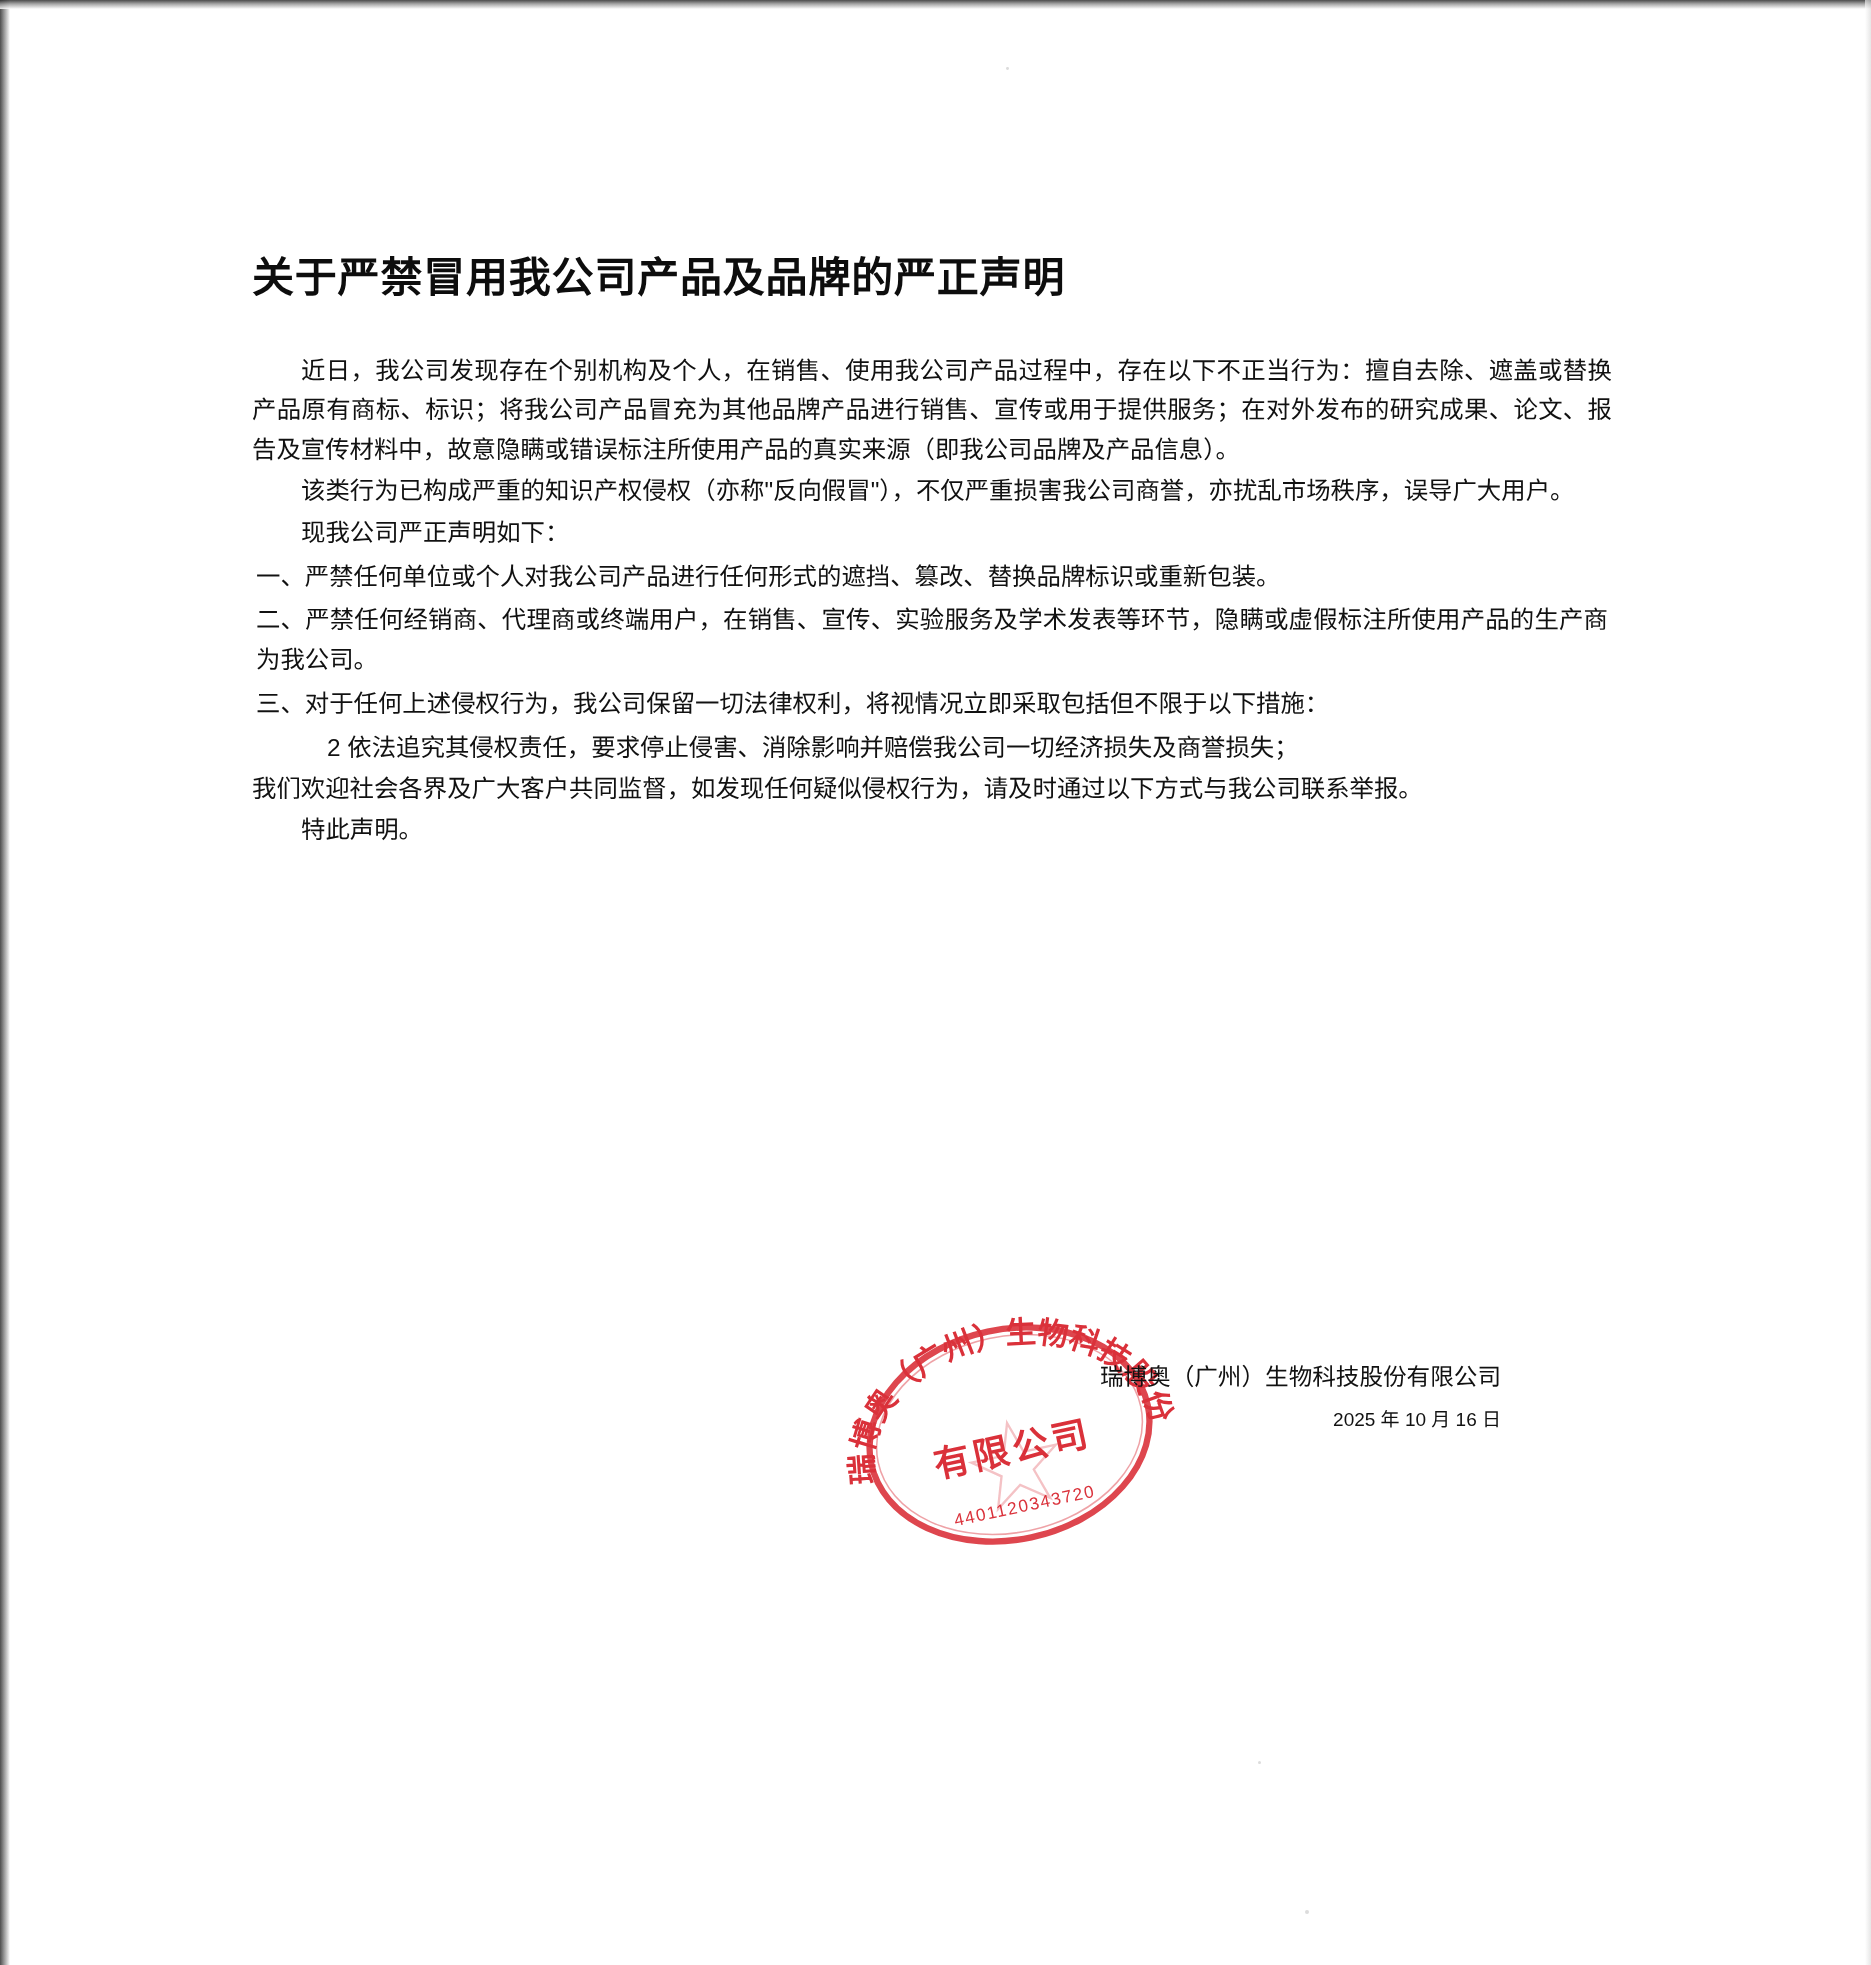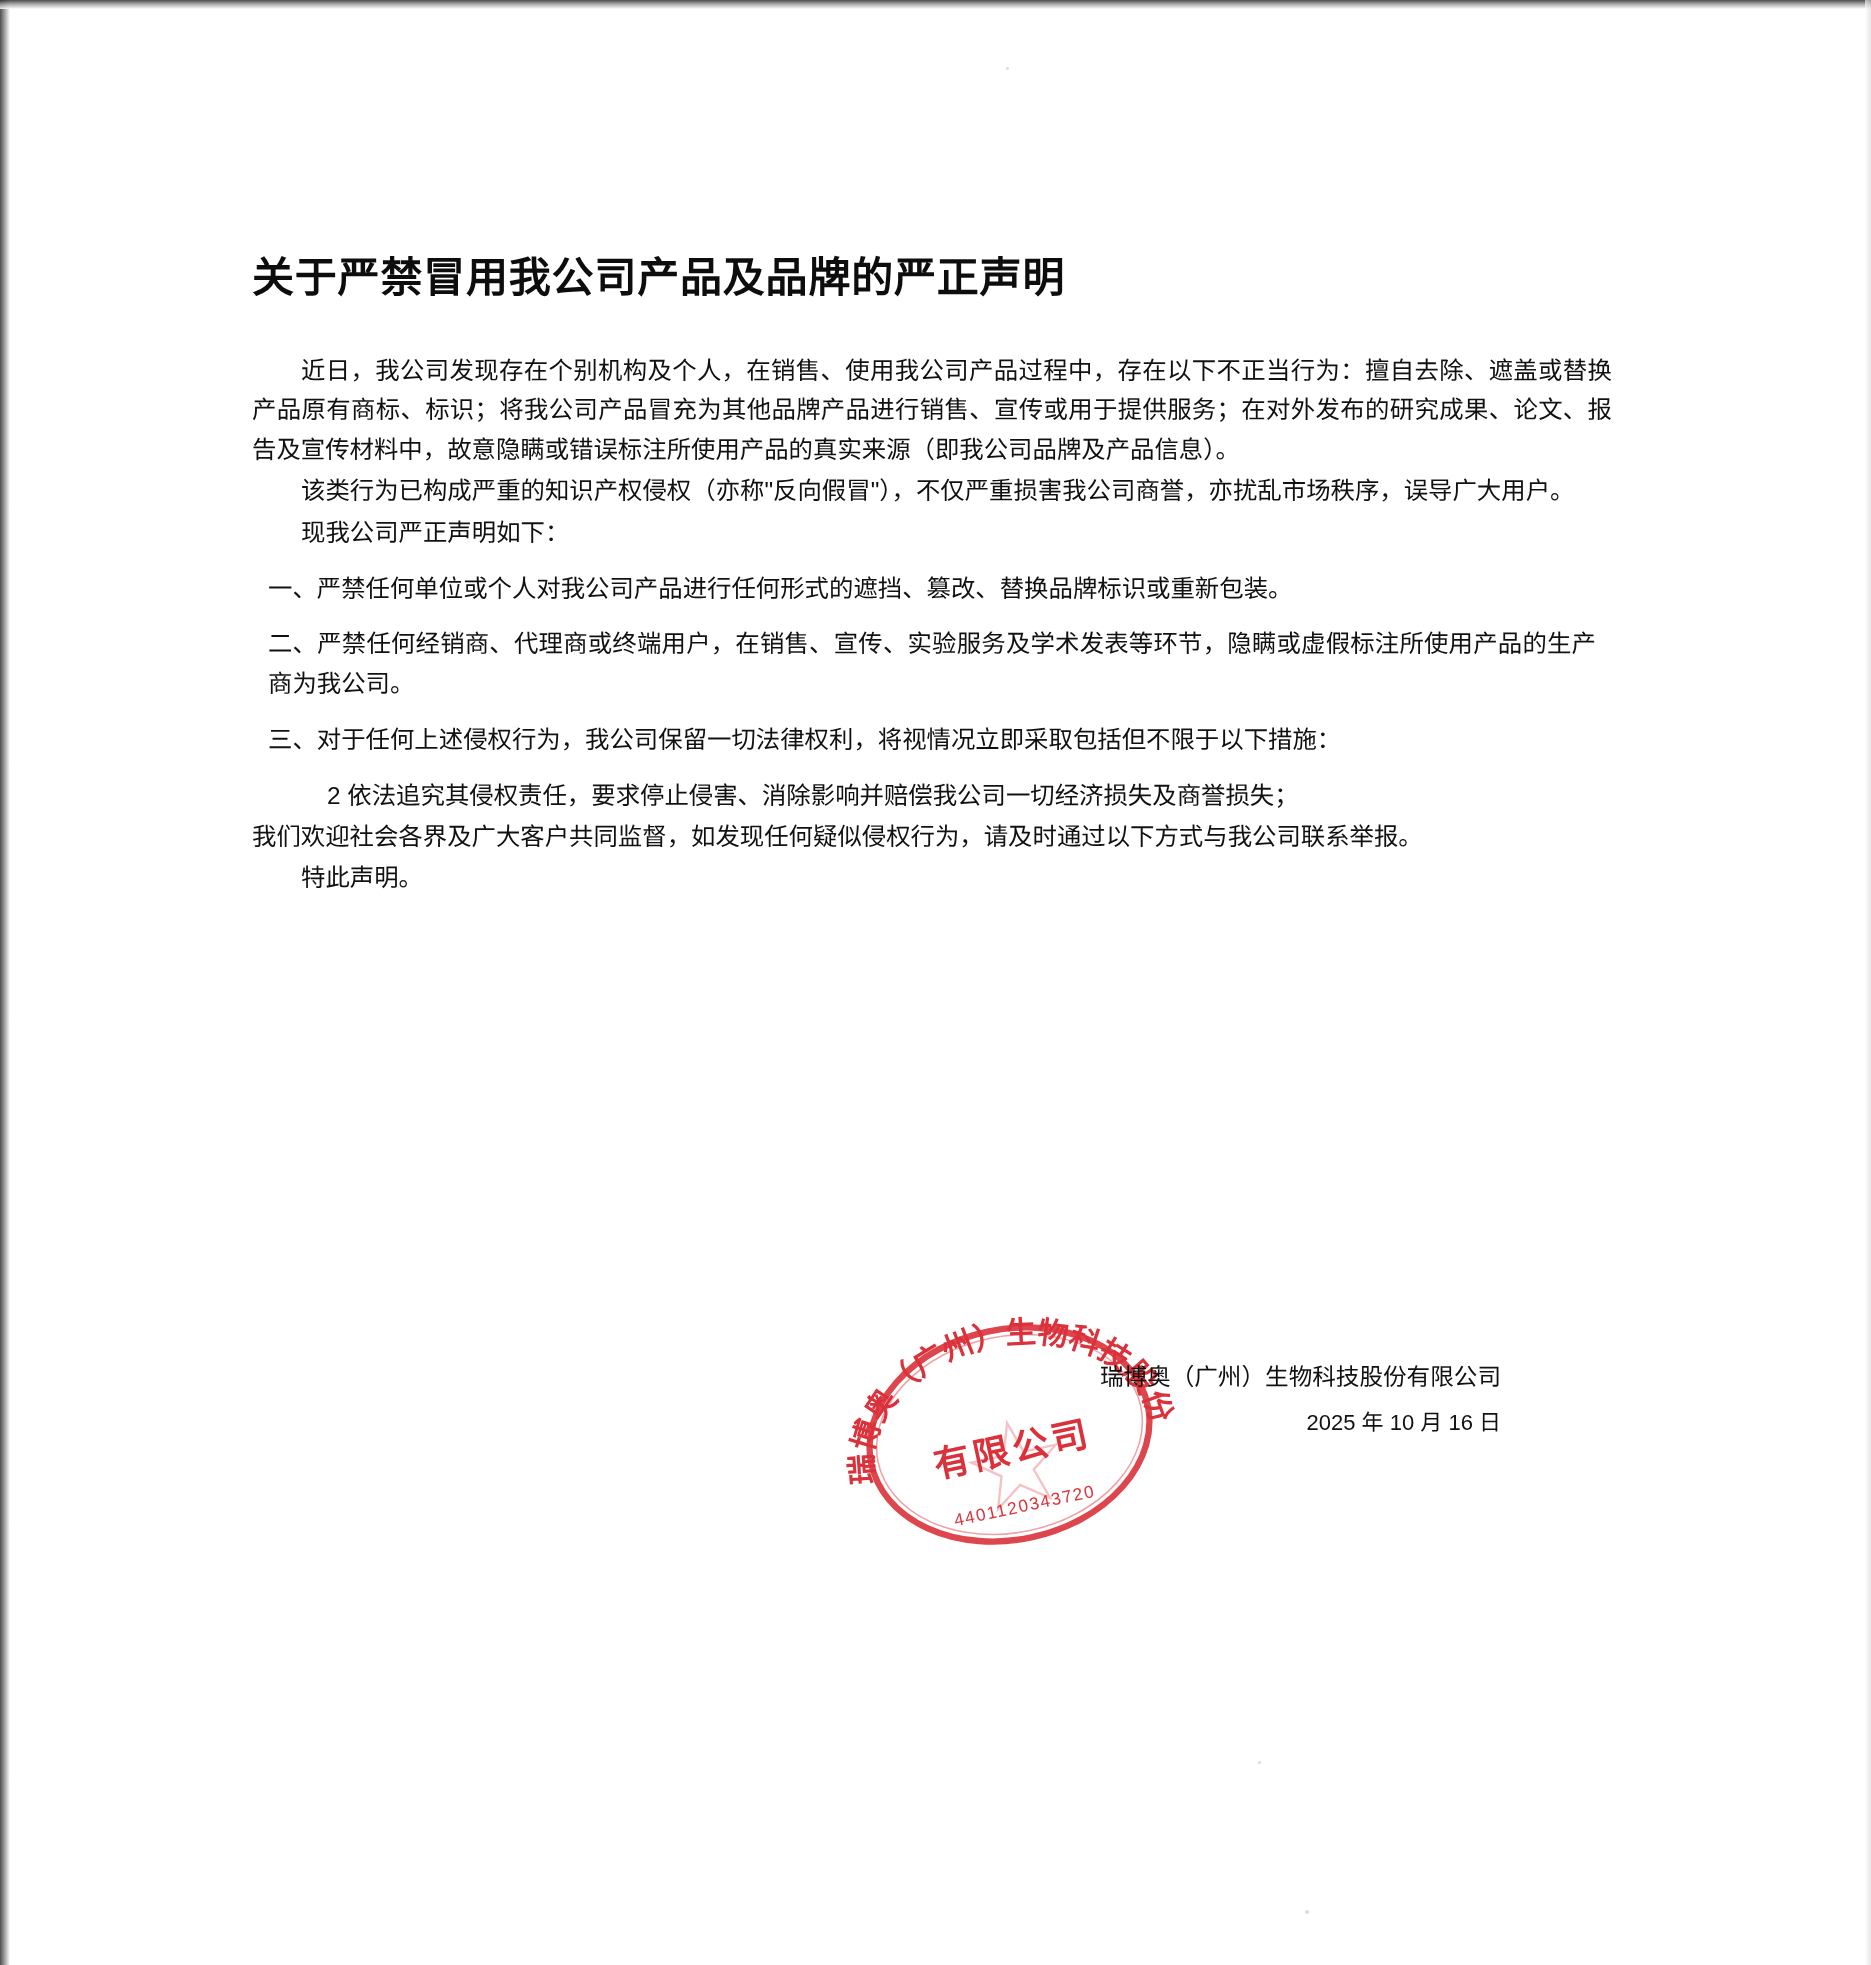--- a/index.html
+++ b/index.html
@@ -71,21 +71,21 @@
   }
   .para.indent {
     text-indent: 49px;
   }
   .para.tight {
     margin-bottom: 0;
   }
   .listitem {
     font-size: 24.4px;
     line-height: 1.62;
-    margin: 16px;
+    margin: 4px;
     text-align: justify;
     color: #111111;
   }
   .subitem {
     font-size: 24.4px;
     line-height: 1.70;
     margin: 0;
     padding-left: 75px;
     color: #111111;
   }
@@ -97,21 +97,21 @@
     width: 550px;
     text-align: right;
   }
   .sign-company {
     font-size: 23.6px;
     line-height: 1.5;
     color: #111111;
     white-space: nowrap;
   }
   .sign-date {
-    font-size: 22px;
+    font-size: 19px;
     line-height: 1.5;
     margin-top: 10.2px;
     padding-left: 114px;
     color: #111111;
     white-space: nowrap;
   }
 
   
   .seal {
     position: absolute;

